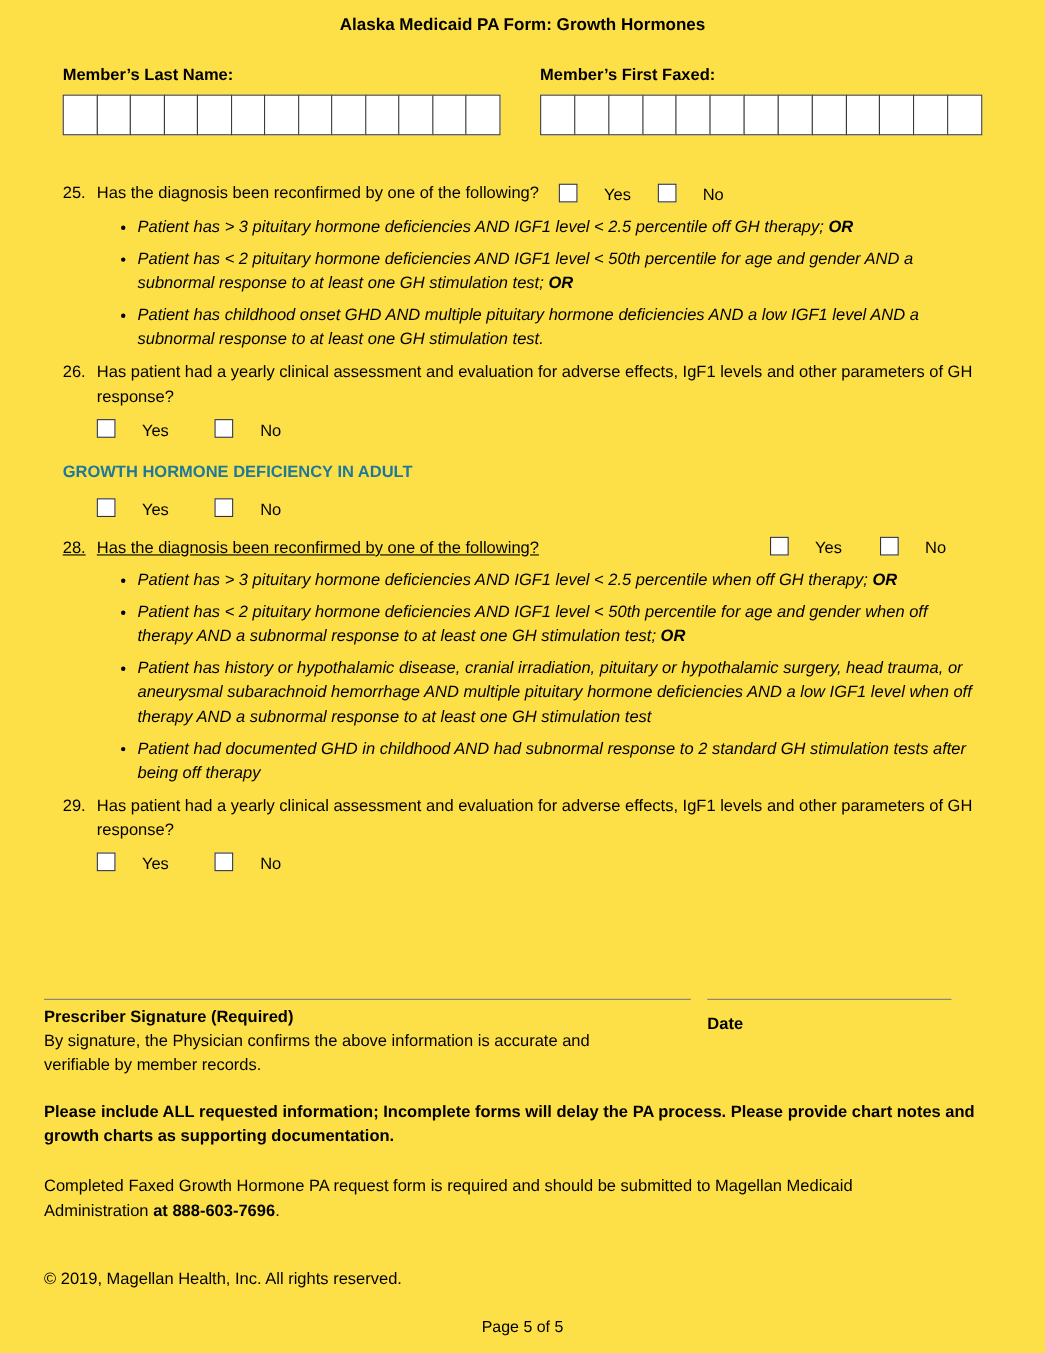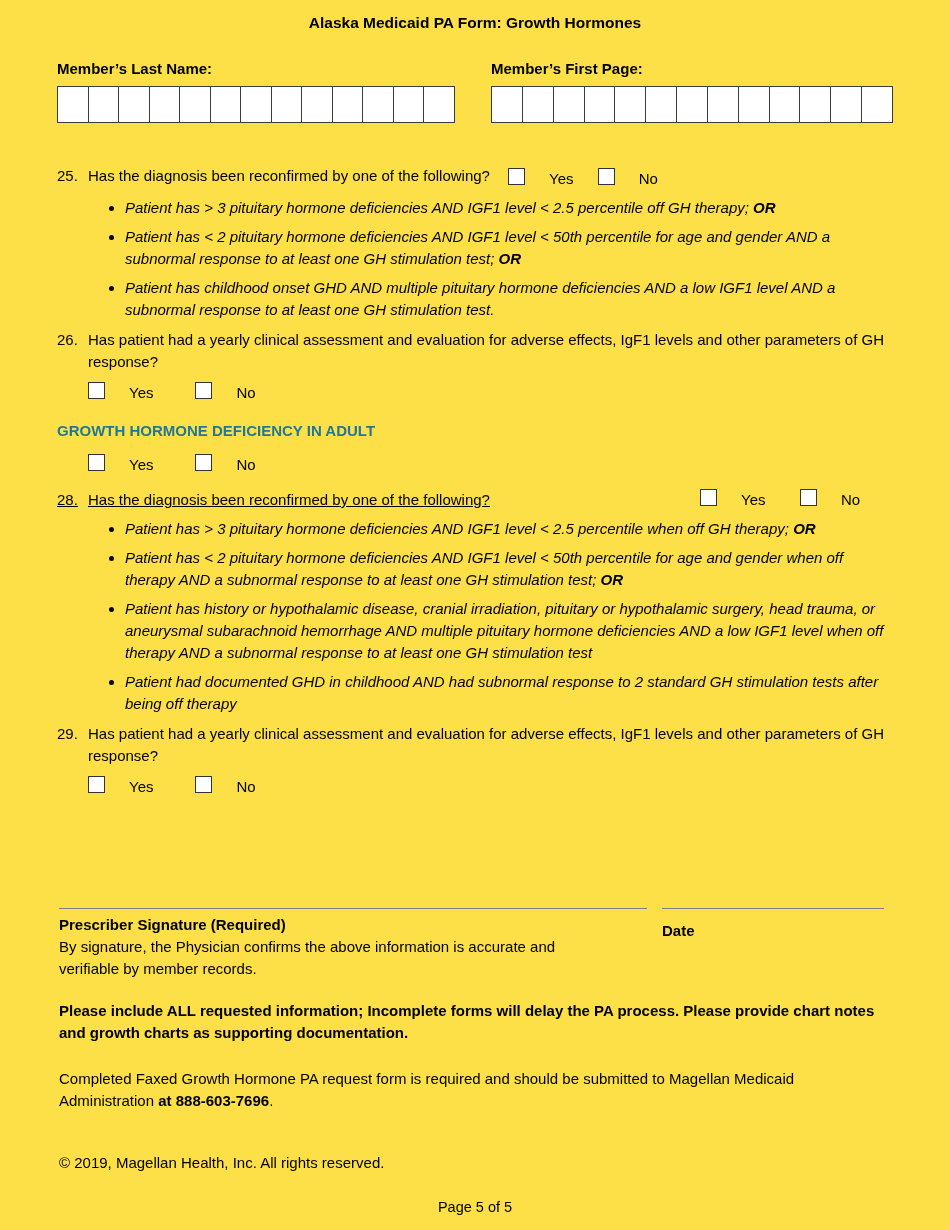--- a/index.html
+++ b/index.html
@@ -71,21 +71,21 @@
   .mt8  { margin-top: 8px; }
   .mt13 { margin-top: 13px; }
 
   .section-heading {
     font-weight: bold;
     color: #1E7898;
     margin-top: 16px;
     margin-bottom: 12px;
   }
 
-  .bottom-block { position: absolute; top: 908px; left: 59px; right: 57px; }
+  .bottom-block { position: absolute; top: 908px; left: 40px; right: 57px; }
   .sig-row { display: flex; }
   .sig-left {
     width: 588px; flex: 0 0 588px;
     border-top: 1px solid #7f7f7f;
     padding-top: 5px;
   }
   .sig-right {
     width: 222px;
     margin-left: 15px;
     border-top: 1px solid #7f7f7f;
@@ -125,21 +125,21 @@
           <div class="char-cell"></div>
           <div class="char-cell"></div>
           <div class="char-cell"></div>
           <div class="char-cell"></div>
           <div class="char-cell"></div>
           <div class="char-cell"></div>
           <div class="char-cell"></div>
         </div>
     </div>
     <div class="member-field first">
-      <div class="member-label">Member’s First Page:</div>
+      <div class="member-label">Member’s First Faxed:</div>
       <div class="char-row">
           <div class="char-cell"></div>
           <div class="char-cell"></div>
           <div class="char-cell"></div>
           <div class="char-cell"></div>
           <div class="char-cell"></div>
           <div class="char-cell"></div>
           <div class="char-cell"></div>
           <div class="char-cell"></div>
           <div class="char-cell"></div>

